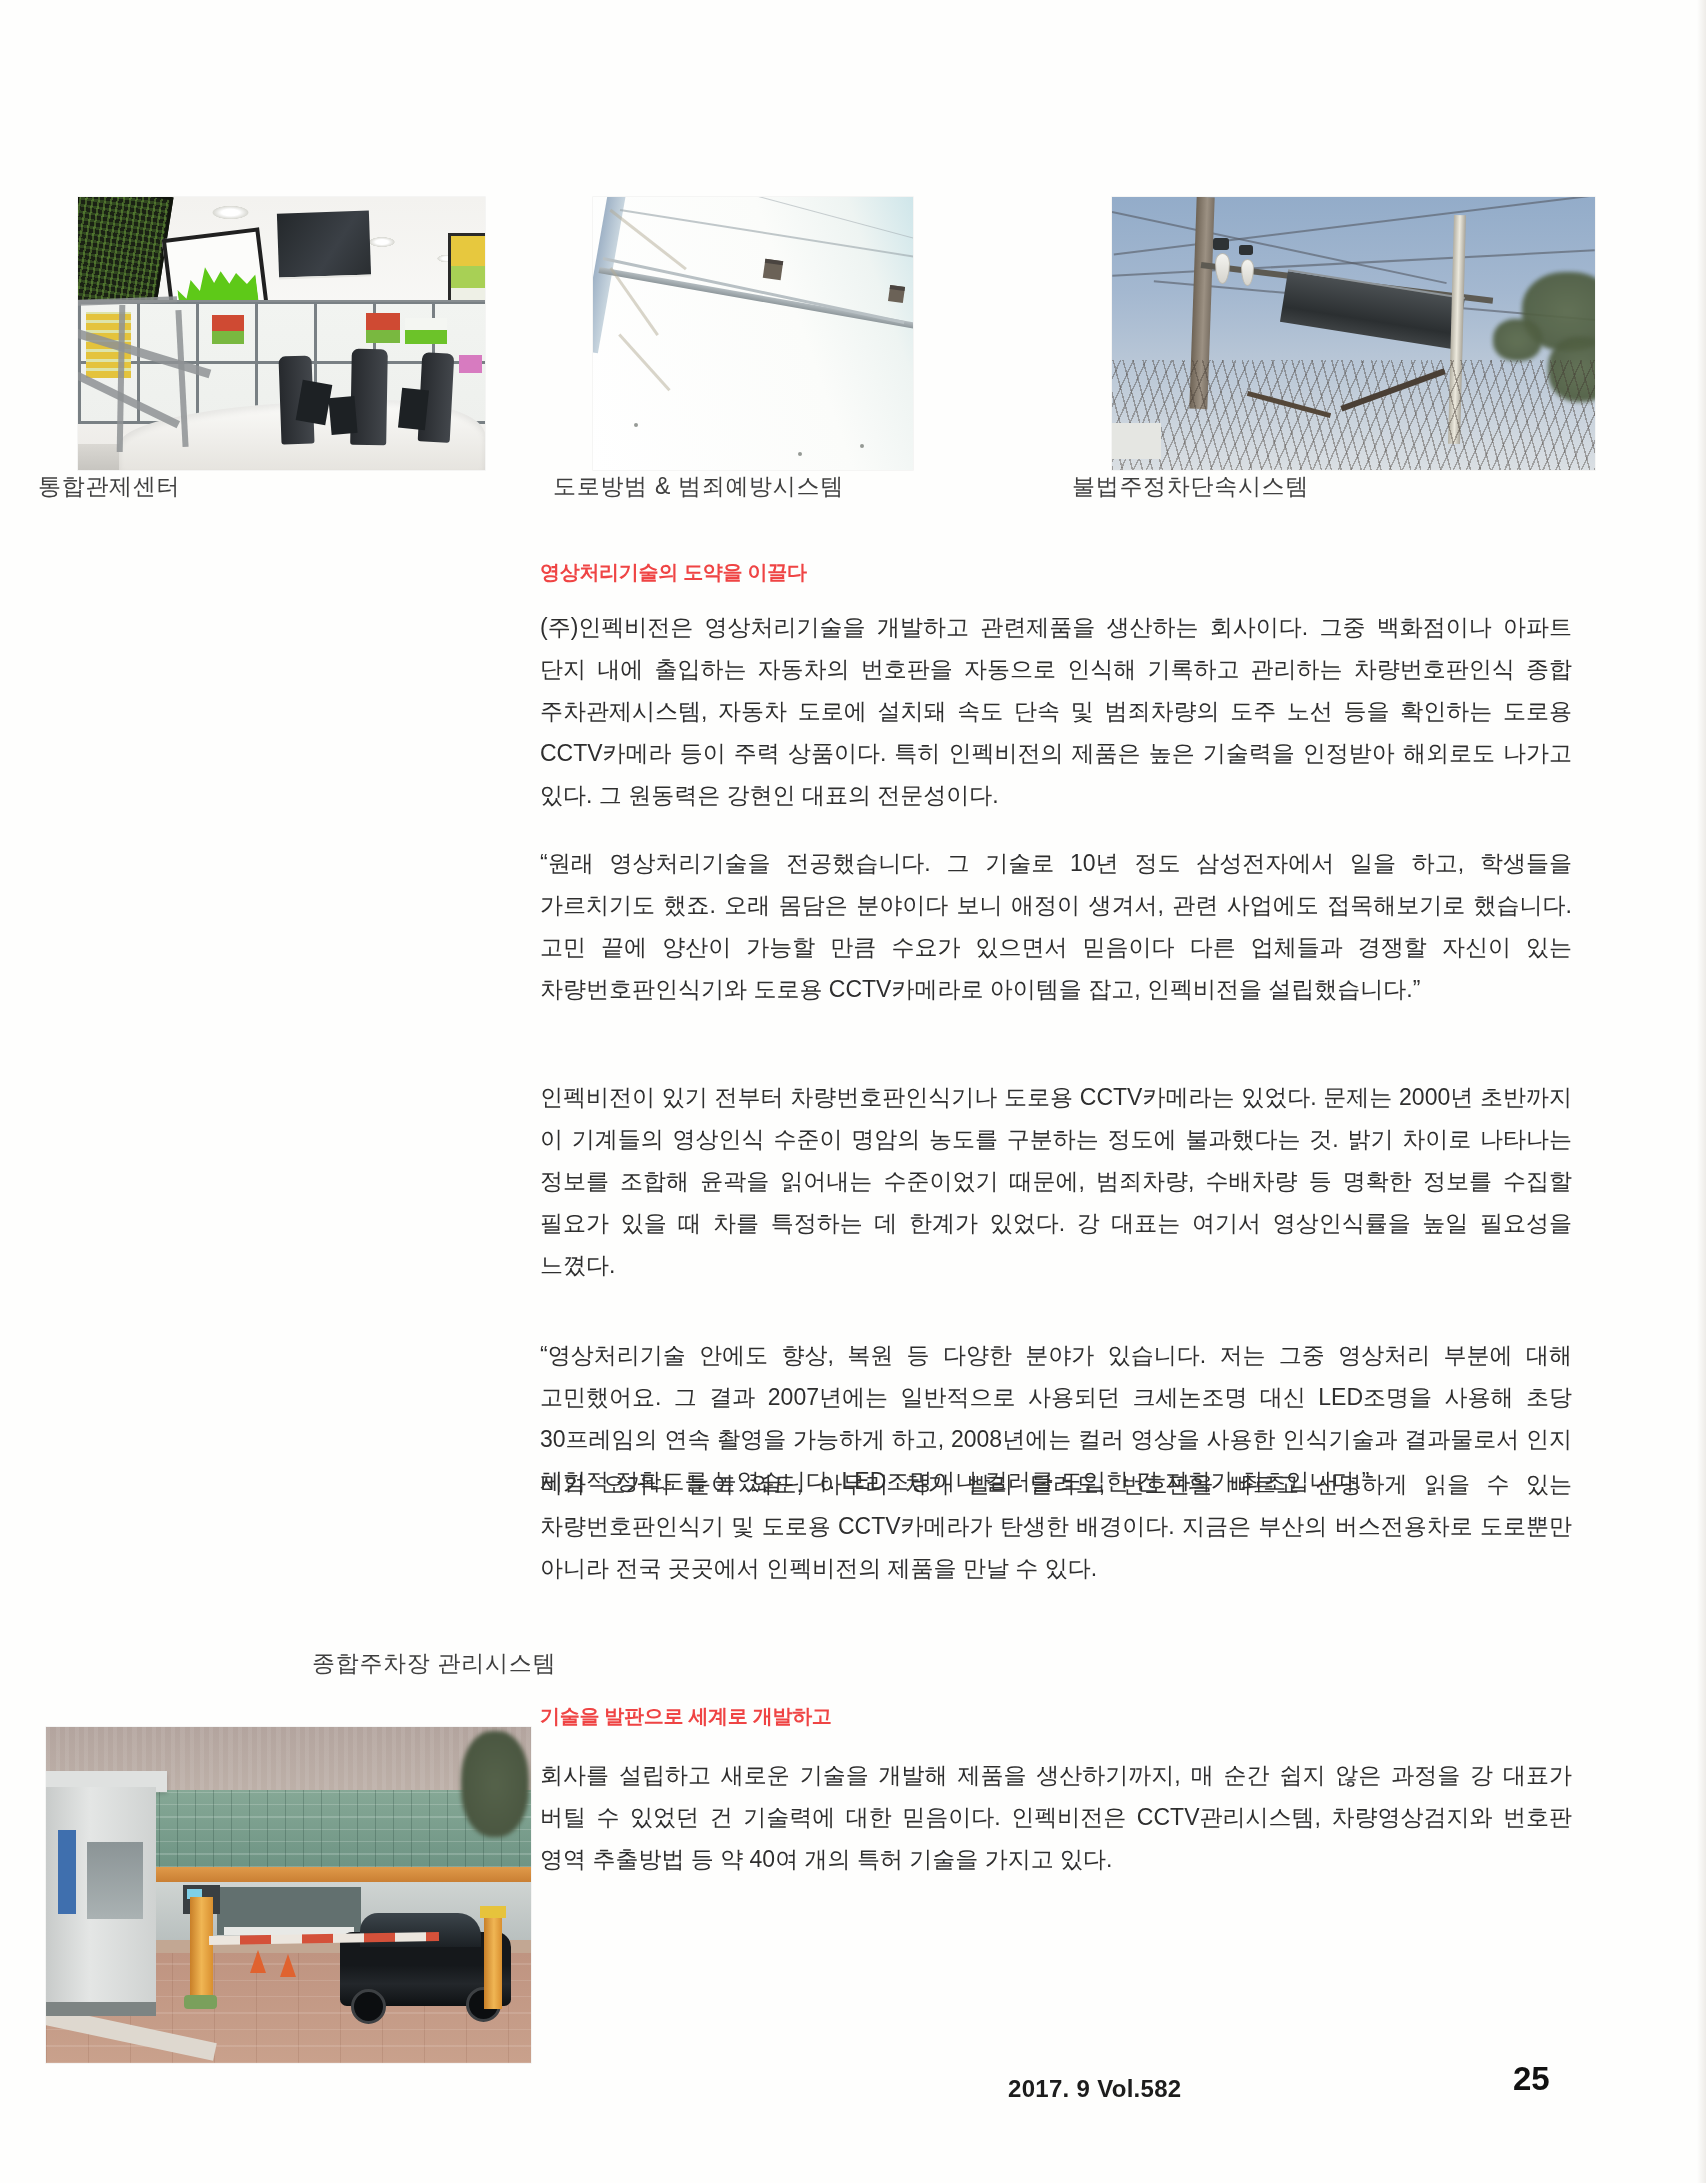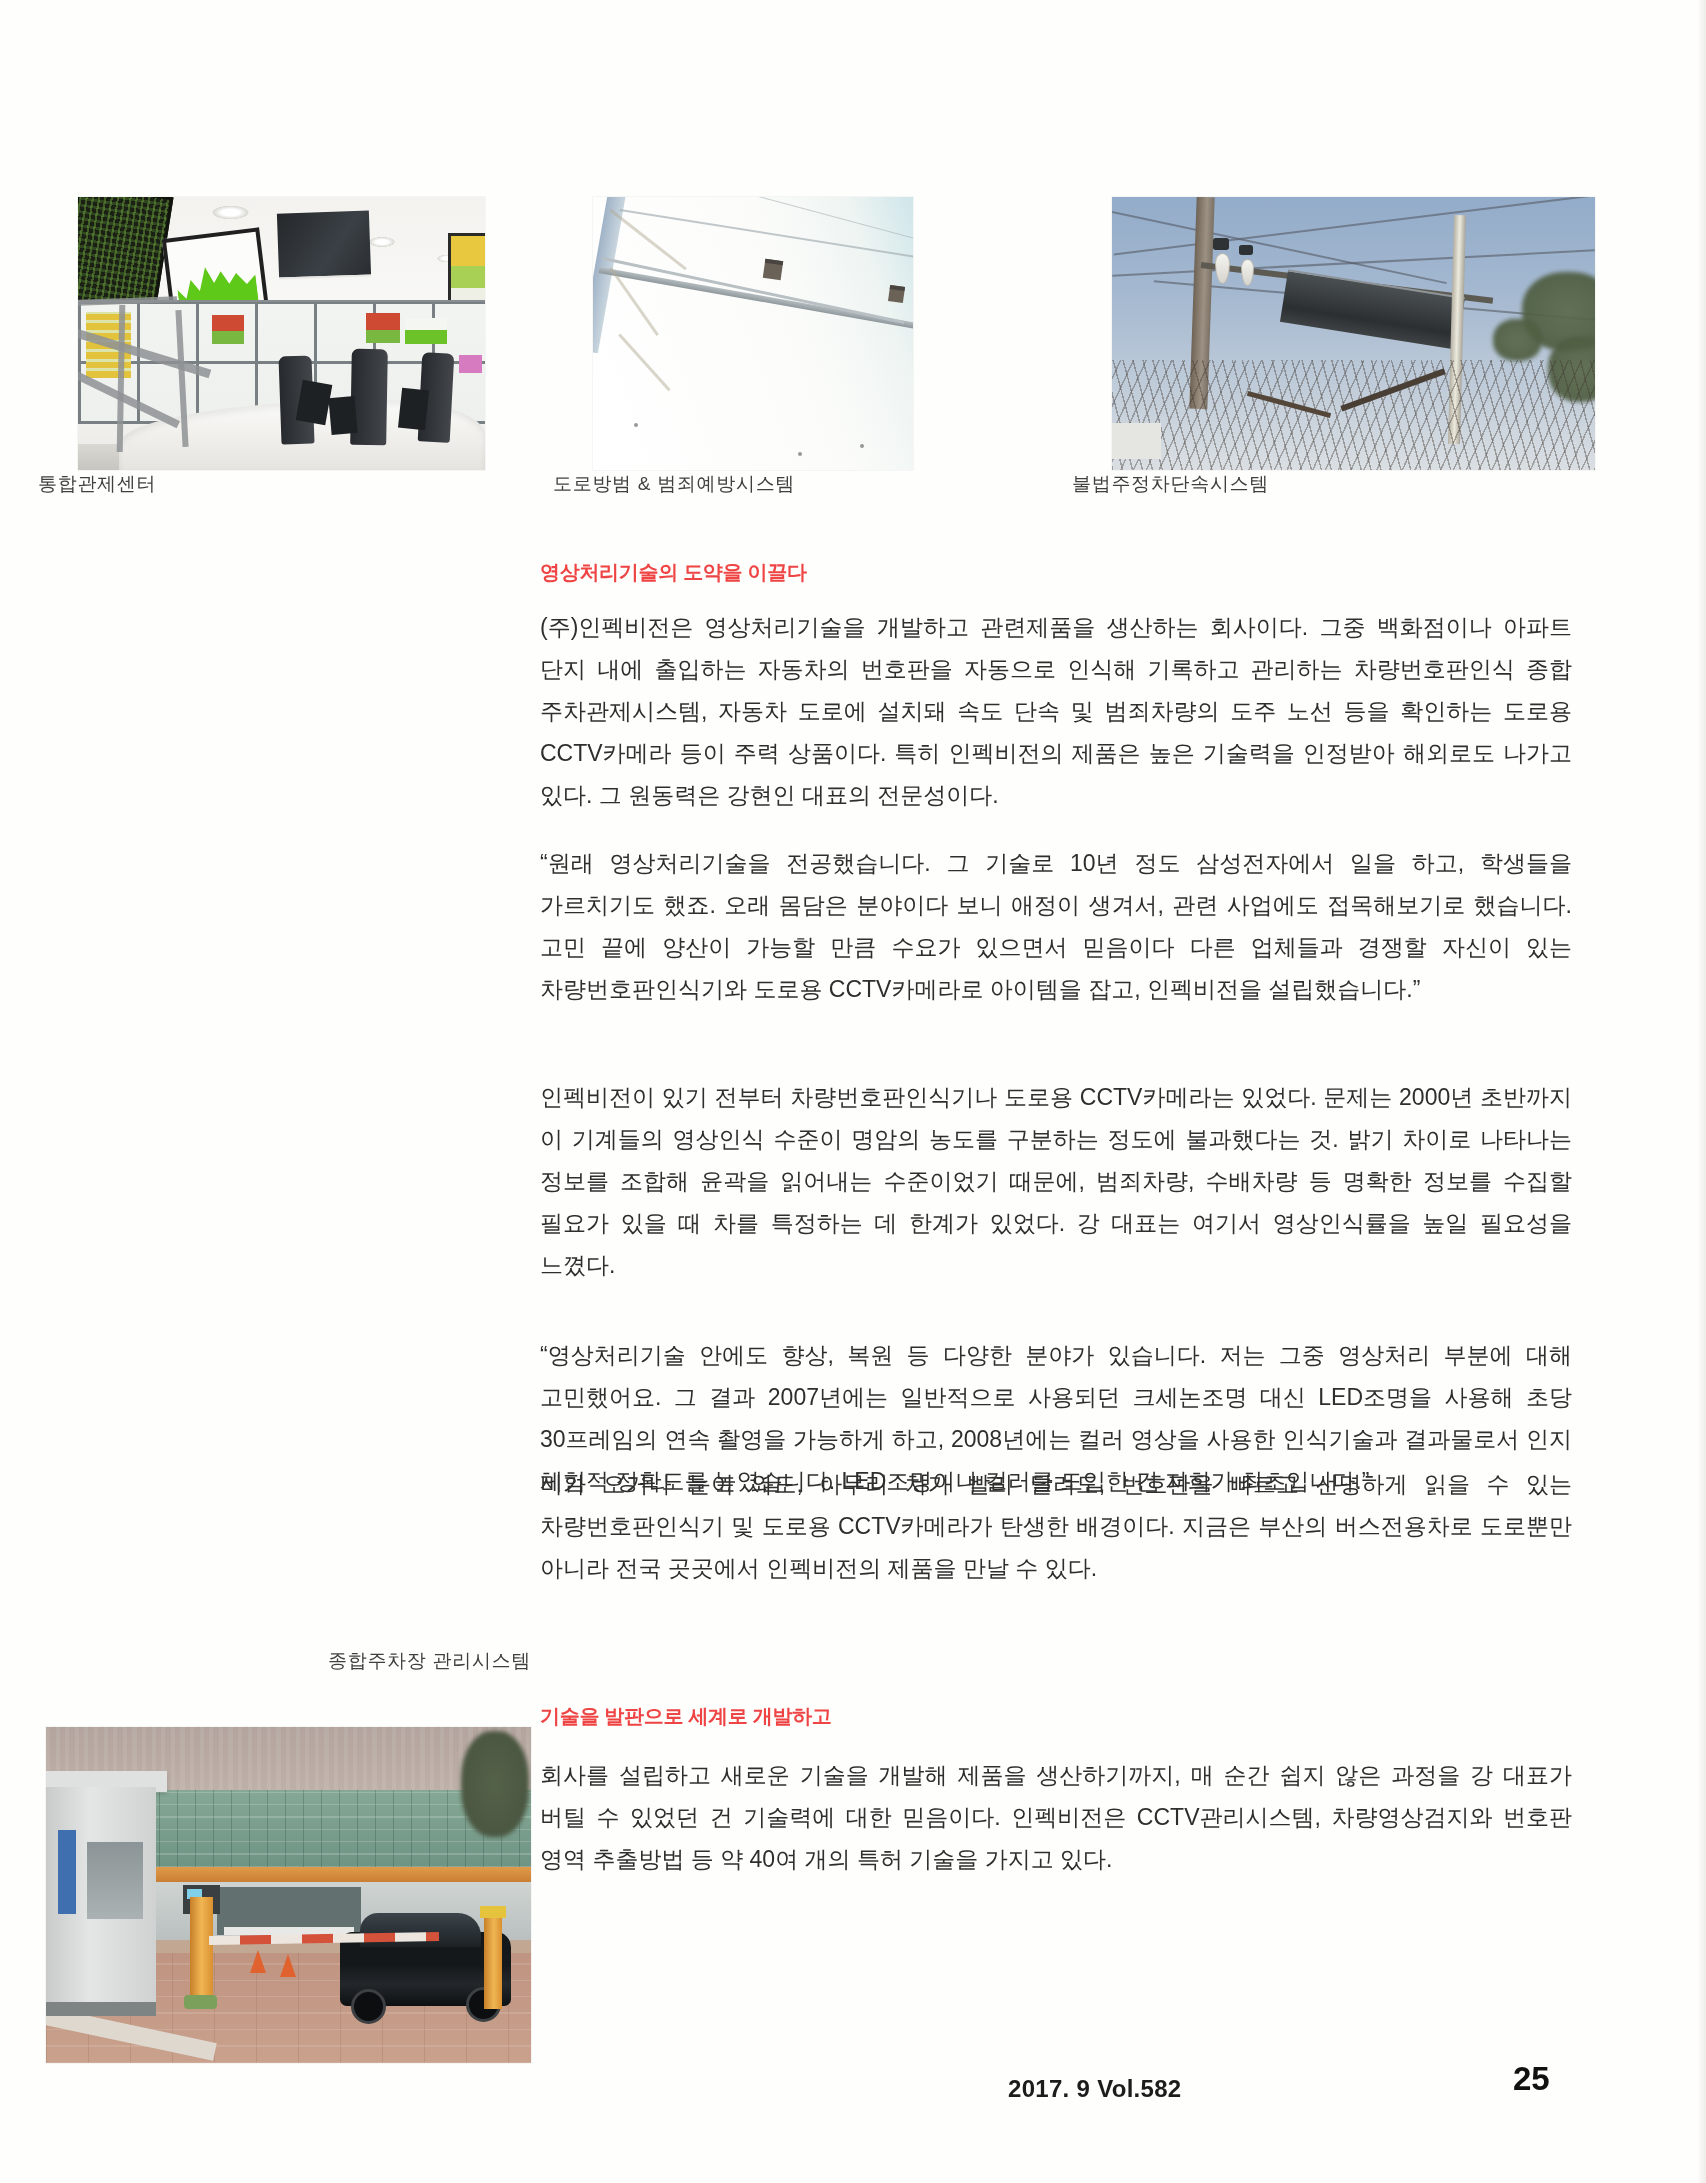--- a/index.html
+++ b/index.html
@@ -1,19 +1,19 @@
 <!DOCTYPE html>
 <html style="font-size:11px"><head>
 <meta charset="utf-8">
 <style>
   html,body{margin:0;padding:0;background:#ffffff;}
   .page{position:relative;width:1707px;height:2183px;background:#fefefd;overflow:hidden;
         font-family:"Liberation Sans", sans-serif;}
   .photo{position:absolute;overflow:hidden;box-shadow:0 0 0 0.7px rgba(0,0,0,0.05);}
-  .caption{position:absolute;font-size:19px;color:#3f3f3f;letter-spacing:0.7px;white-space:nowrap;}
+  .caption{position:absolute;font-size:23px;color:#3f3f3f;letter-spacing:0.7px;white-space:nowrap;}
   .heading{position:absolute;left:540px;width:1032px;font-size:20px;font-weight:bold;color:#ef4444;letter-spacing:-0.3px;}
   .para{position:absolute;left:540px;width:1032px;font-size:23px;line-height:42px;color:#2e2e2e;
         text-align:justify;word-break:keep-all;}
   .footer-issue{position:absolute;left:1008px;top:2075px;font-size:24px;font-weight:bold;color:#1c1c1c;letter-spacing:0.3px;}
   .footer-page{position:absolute;left:1513px;top:2060px;font-size:33px;font-weight:bold;color:#111;}
   .scan-edge{position:absolute;right:0;top:0;width:9.6px;height:100%;background:linear-gradient(90deg,transparent,#eceae6);}
 
   
   .p1{left:38px;top:186px;width:407px;height:273px;background:linear-gradient(180deg,#f3f2ef 0%,#fafaf8 55%,#ebe9e5 100%);}
   .p1-light{position:absolute;border-radius:50%;background:radial-gradient(closest-side,#ffffff 35%,#d9d9d3 68%,transparent 72%);}
@@ -238,21 +238,21 @@
   <figcaption class="caption" style="left:553px;top:471px;">도로방범 &amp; 범죄예방시스템</figcaption>
   <figcaption class="caption" style="left:1072px;top:471px;">불법주정차단속시스템</figcaption>
 
   <h2 class="heading" style="top:542px;">영상처리기술의 도약을 이끌다</h2>
   <p class="para" style="top:583px;">(주)인펙비전은 영상처리기술을 개발하고 관련제품을 생산하는 회사이다. 그중 백화점이나 아파트 단지 내에 출입하는 자동차의 번호판을 자동으로 인식해 기록하고 관리하는 차량번호판인식 종합 주차관제시스템, 자동차 도로에 설치돼 속도 단속 및 범죄차량의 도주 노선 등을 확인하는 도로용 CCTV카메라 등이 주력 상품이다. 특히 인펙비전의 제품은 높은 기술력을 인정받아 해외로도 나가고 있다. 그 원동력은 강현인 대표의 전문성이다.</p>
   <p class="para" style="top:819px;">“원래 영상처리기술을 전공했습니다. 그 기술로 10년 정도 삼성전자에서 일을 하고, 학생들을 가르치기도 했죠. 오래 몸담은 분야이다 보니 애정이 생겨서, 관련 사업에도 접목해보기로 했습니다. 고민 끝에 양산이 가능할 만큼 수요가 있으면서 믿음이다 다른 업체들과 경쟁할 자신이 있는 차량번호판인식기와 도로용 CCTV카메라로 아이템을 잡고, 인펙비전을 설립했습니다.”</p>
   <p class="para" style="top:1053px;">인펙비전이 있기 전부터 차량번호판인식기나 도로용 CCTV카메라는 있었다. 문제는 2000년 초반까지 이 기계들의 영상인식 수준이 명암의 농도를 구분하는 정도에 불과했다는 것. 밝기 차이로 나타나는 정보를 조합해 윤곽을 읽어내는 수준이었기 때문에, 범죄차량, 수배차량 등 명확한 정보를 수집할 필요가 있을 때 차를 특정하는 데 한계가 있었다. 강 대표는 여기서 영상인식률을 높일 필요성을 느꼈다.</p>
   <p class="para" style="top:1286px;margin-top:48px;">“영상처리기술 안에도 향상, 복원 등 다양한 분야가 있습니다. 저는 그중 영상처리 부분에 대해 고민했어요. 그 결과 2007년에는 일반적으로 사용되던 크세논조명 대신 LED조명을 사용해 초당 30프레임의 연속 촬영을 가능하게 하고, 2008년에는 컬러 영상을 사용한 인식기술과 결과물로서 인지 체험적 정확도를 높였습니다. LED조명이나 컬러를 도입한 건 저희가 최초입니다.”</p>
   <p class="para" style="top:1440px;">비가 오거나 눈이 와도, 아무리 차가 빨리 달려도, 번호판을 빠르고 선명하게 읽을 수 있는 차량번호판인식기 및 도로용 CCTV카메라가 탄생한 배경이다. 지금은 부산의 버스전용차로 도로뿐만 아니라 전국 곳곳에서 인펙비전의 제품을 만날 수 있다.</p>
 
-  <figcaption class="caption" style="left:312px;top:1648px;margin-left:16px;">종합주차장 관리시스템</figcaption>
+  <figcaption class="caption" style="left:312px;top:1648px;">종합주차장 관리시스템</figcaption>
 
   <figure class="photo p4">
     <div class="p4-brick"></div>
     <div class="p4-glass"></div>
     <div class="p4-pinetr"></div>
     <div class="p4-beam"></div>
     <div class="p4-entry"></div>
     <div class="p4-door"></div>
     <div class="p4-steps"></div>
     <div class="p4-pave"></div>

